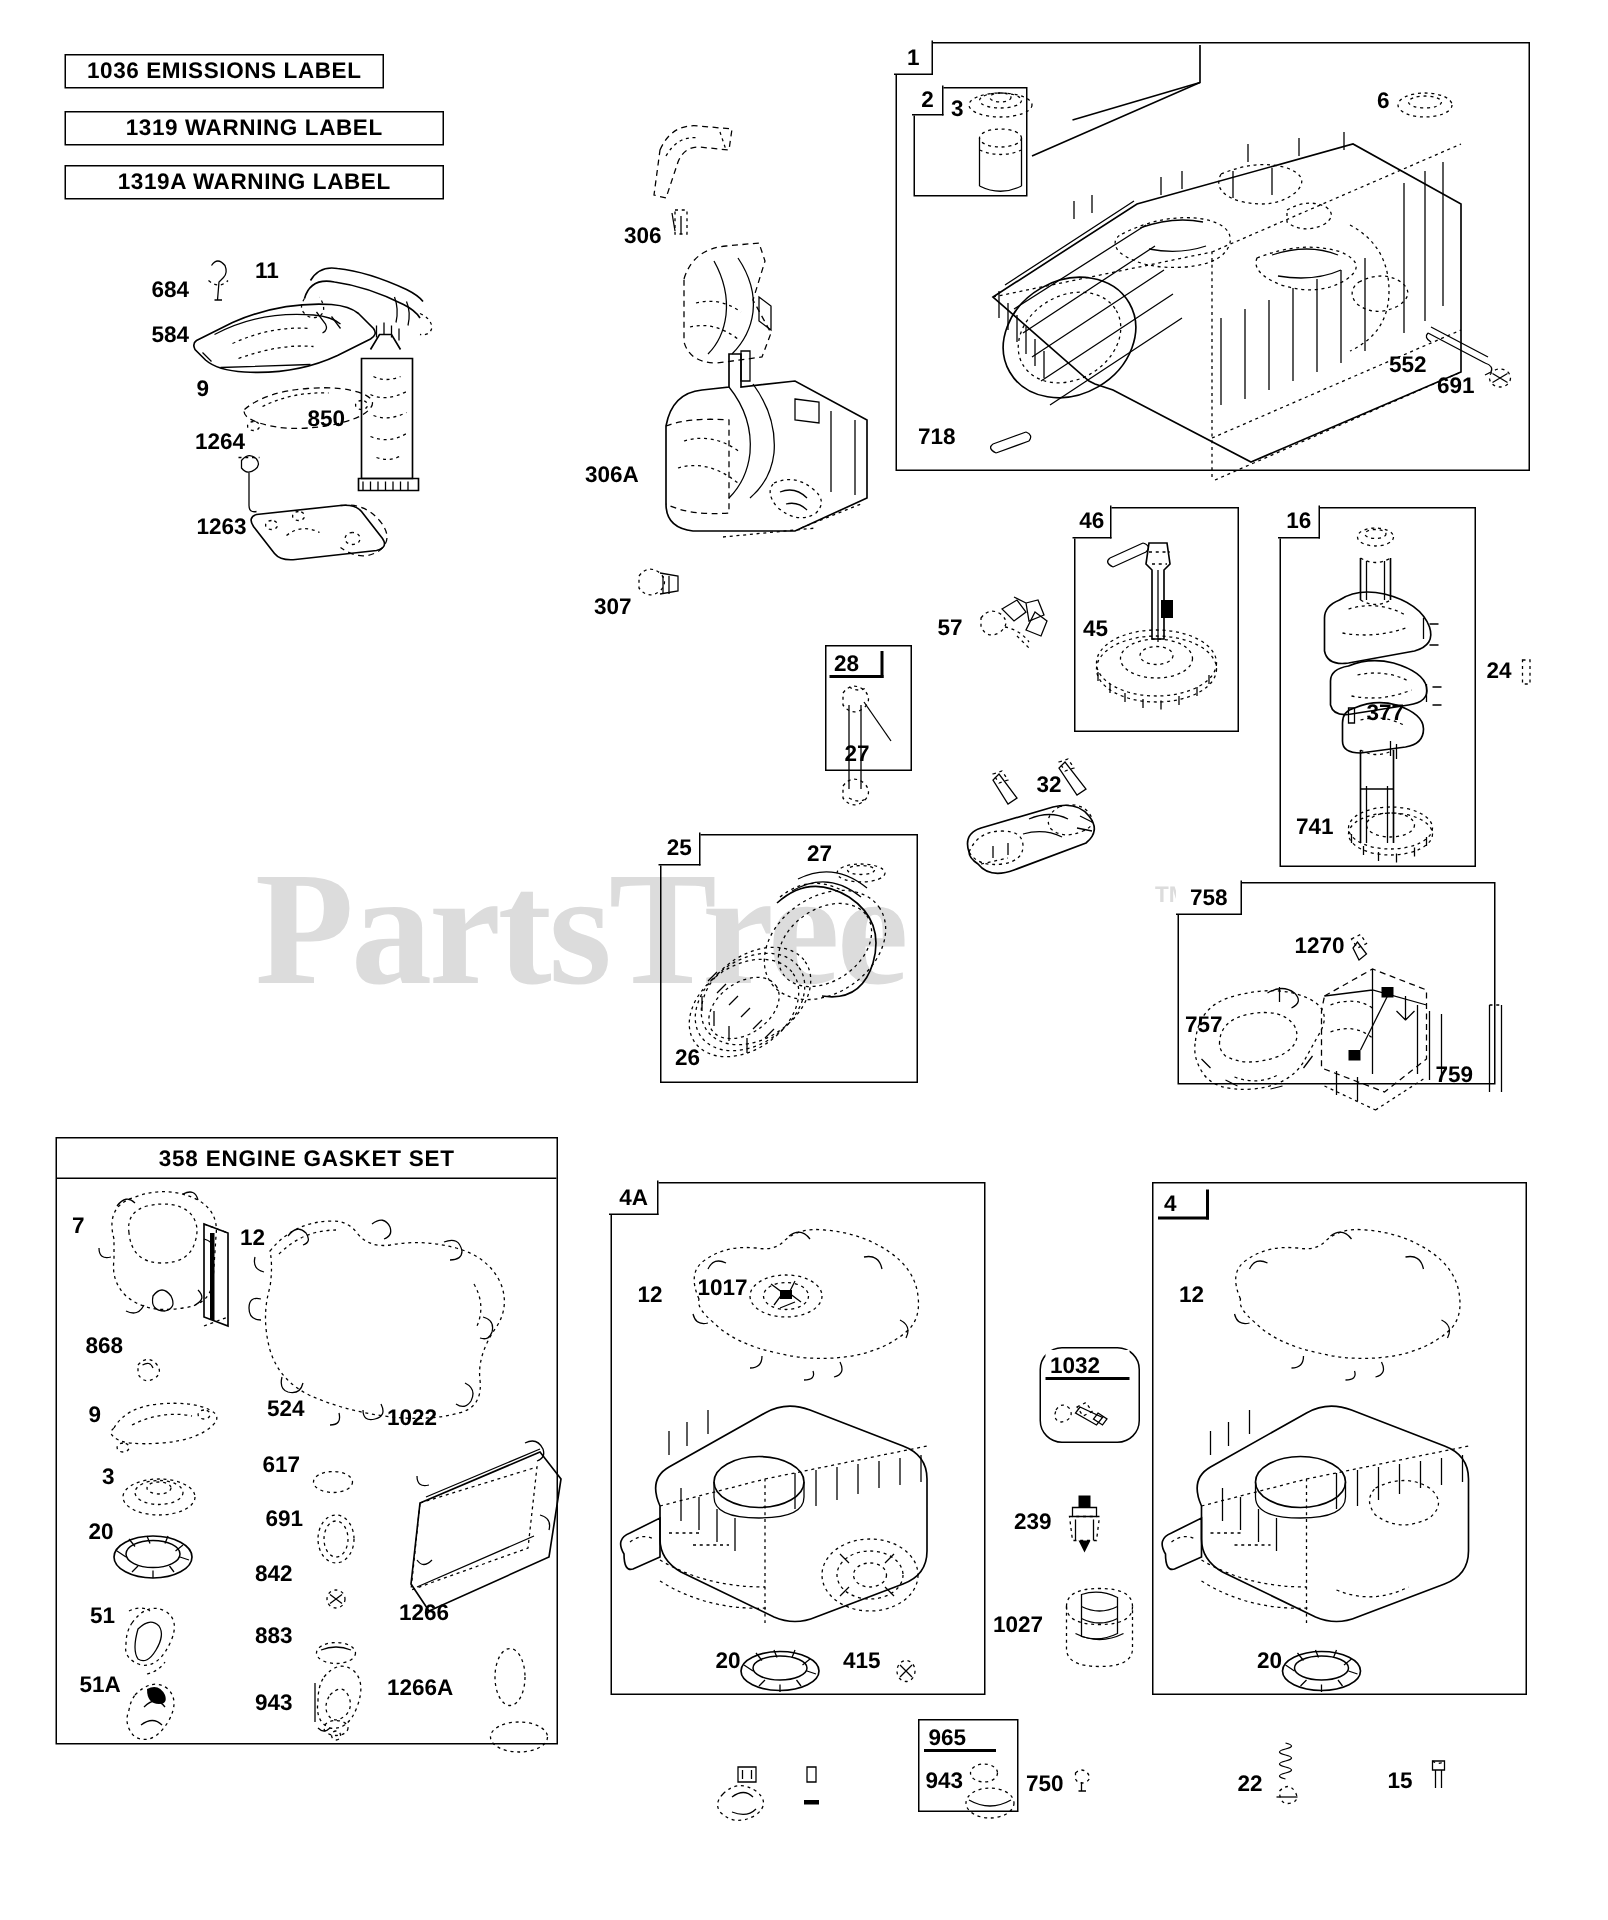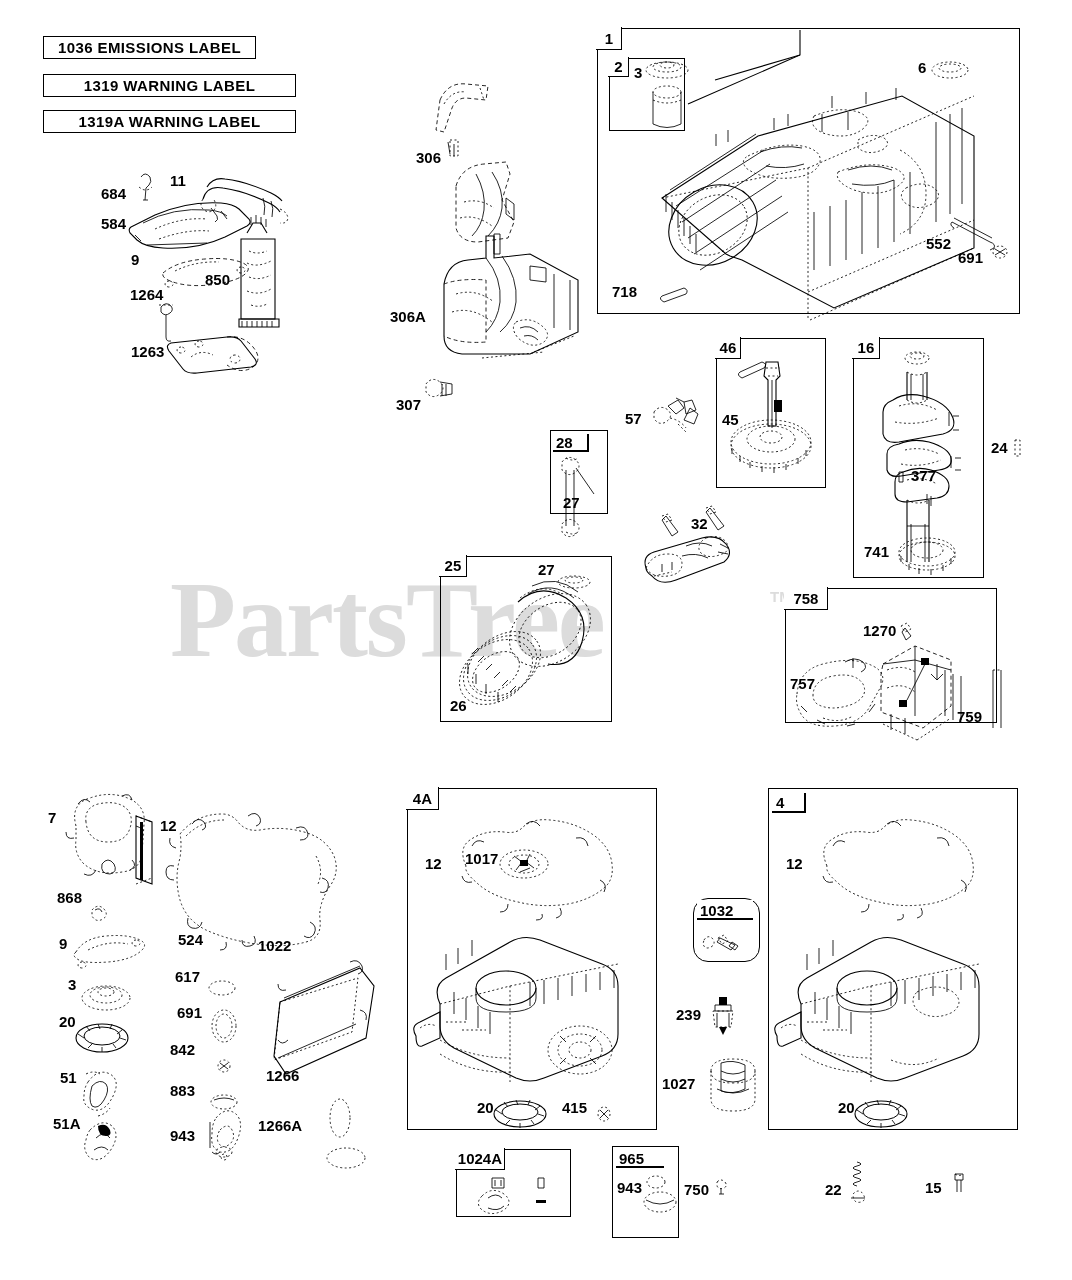--- a/index.html
+++ b/index.html
@@ -373,20 +373,23 @@
     <path class="dot" d="M96 110 l34 16 M130 126 l34 -22"></path>
     <path class="ln-t" d="M104 100 l0 16 M118 104 l0 16"></path>
 
     <path class="ln-t" d="M206 56 l0 58 M214 56 l0 58"></path>
     <path class="dot" d="M206 56 l8 0"></path>
   </svg>
   <div class="lbl" style="left:790px;top:676px;">757</div>
   <div class="lbl" style="left:863px;top:623px;">1270</div>
   <div class="lbl" style="left:957px;top:709px;">759</div>
 
+  <div class="box" style="left:37px;top:758px;width:335px;height:405px;">
+    <div class="gs-title">358 ENGINE GASKET SET</div>
+  </div>
 
   <svg style="left:40px;top:786px;" width="330" height="374" viewBox="0 0 330 374">
 
     <path class="dot" d="M36 40 q-6 -22 14 -28 q22 -8 42 2 q14 8 12 24 l-2 30 q-2 16 -20 18 q-24 4 -38 -8 q-10 -10 -8 -24z"></path>
     <path class="dot" d="M46 36 q-2 -14 12 -18 q18 -4 28 4 q8 8 4 20 q-4 14 -22 14 q-20 0 -22 -20z"></path>
     <path class="ln-t" d="M38 18 q6 -8 12 -2 M82 10 q8 -4 10 4 M96 40 q8 2 6 10 M92 74 q6 6 -2 10 M56 84 q-4 8 -12 4 M34 52 q-8 2 -8 -6"></path>
     <path class="ln-t" d="M62 78 q6 -8 12 0 q4 8 -4 10 q-10 0 -8 -10z"></path>
     <path class="ln" d="M96 30 l16 6 l0 62 l-16 -6z"></path>
     <path class="fillk" d="M100 36 l3 0 l0 58 l-3 0z"></path>
     <path class="dot" d="M96 30 l16 6 M96 98 l16 -6"></path>
@@ -574,33 +577,30 @@
 
   <svg style="left:707px;top:1055px;" width="56" height="60" viewBox="0 0 56 60">
     <path class="dot" d="M4 16 q0 -12 22 -12 q22 0 22 12 l0 28 q0 12 -22 12 q-22 0 -22 -12z"></path>
     <path class="dot" d="M4 16 q0 12 22 12 q22 0 22 -12"></path>
     <path class="ln-t" d="M14 8 q12 -4 24 2 l0 24 q-12 6 -24 2z"></path>
     <path class="ln-t" d="M14 16 q12 6 24 0 M14 24 q12 6 24 0"></path>
     <path class="ln-t" d="M10 34 q16 8 32 0"></path>
   </svg>
   <div class="lbl" style="left:662px;top:1076px;">1027</div>
 
-  <div class="box" style="left:456px;top:1149px;width:115px;height:68px;">
-    <div class="tab notch" style="left:-1.6px;top:-1.6px;width:50px;height:22px;">1024A</div>
-  </div>
   <svg style="left:460px;top:1170px;" width="108" height="46" viewBox="0 0 108 46">
     <path class="ln-t" d="M32 8 l12 0 l0 10 l-12 0z"></path>
     <path class="ln-t" d="M35 10 l0 6 M41 10 l0 6"></path>
     <path class="dot" d="M22 26 q10 -10 22 -2 q10 8 0 16 q-14 8 -24 -2 q-4 -6 2 -12z"></path>
     <path class="ln-t" d="M28 28 q8 -6 14 0 M28 38 q10 4 16 -2"></path>
     <path class="ln-t" d="M78 8 l6 0 l0 10 l-6 0z"></path>
     <path class="fillk" d="M76 30 l10 0 l0 3 l-10 0z"></path>
   </svg>
 
-  <div class="box" style="left:612px;top:1146px;width:67px;height:92px;">
+  <div class="box" style="left:612px;top:1146px;width:67px;height:62px;">
     <div class="tab-open" style="left:3px;top:1px;width:48px;height:20px;padding-left:3px;">
       <span>965</span>
     </div>
   </div>
   <div class="lbl" style="left:617px;top:1180px;">943</div>
   <svg style="left:640px;top:1170px;" width="40" height="44" viewBox="0 0 40 44">
     <ellipse class="dot" cx="16" cy="12" rx="9" ry="6"></ellipse>
     <ellipse class="dot" cx="20" cy="32" rx="16" ry="10"></ellipse>
     <path class="ln-t" d="M6 30 q14 8 28 0"></path>
   </svg>

